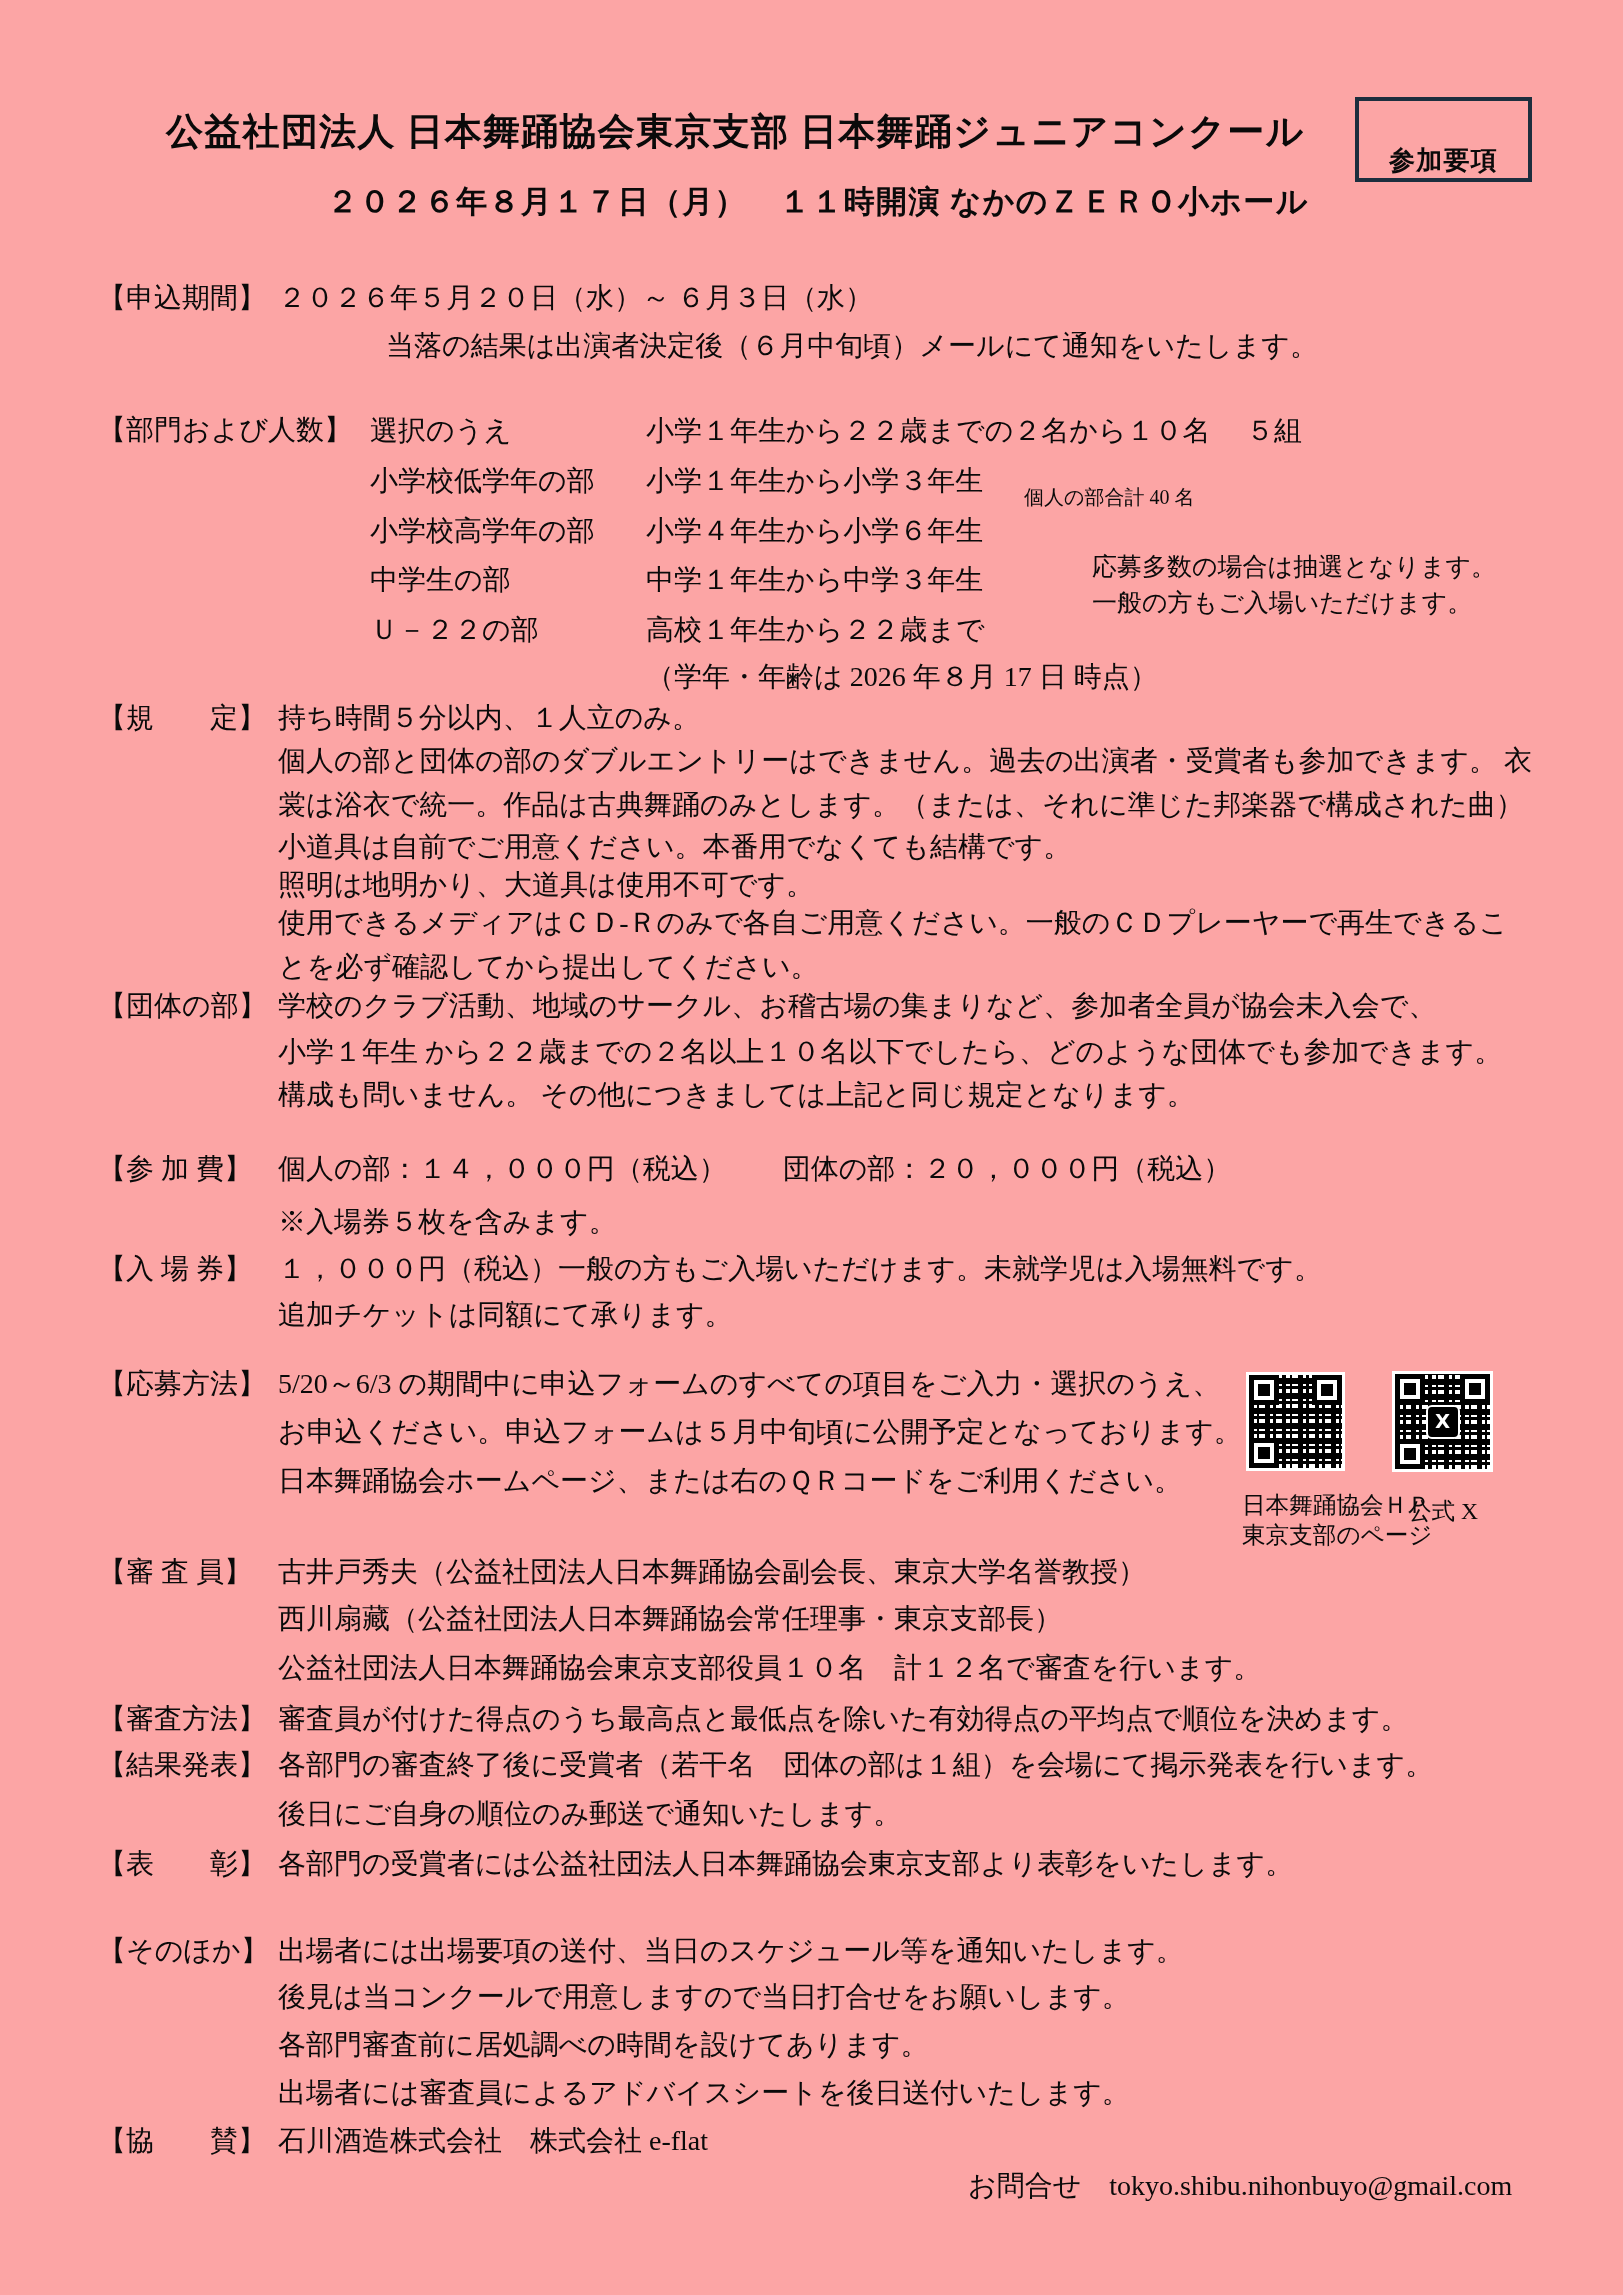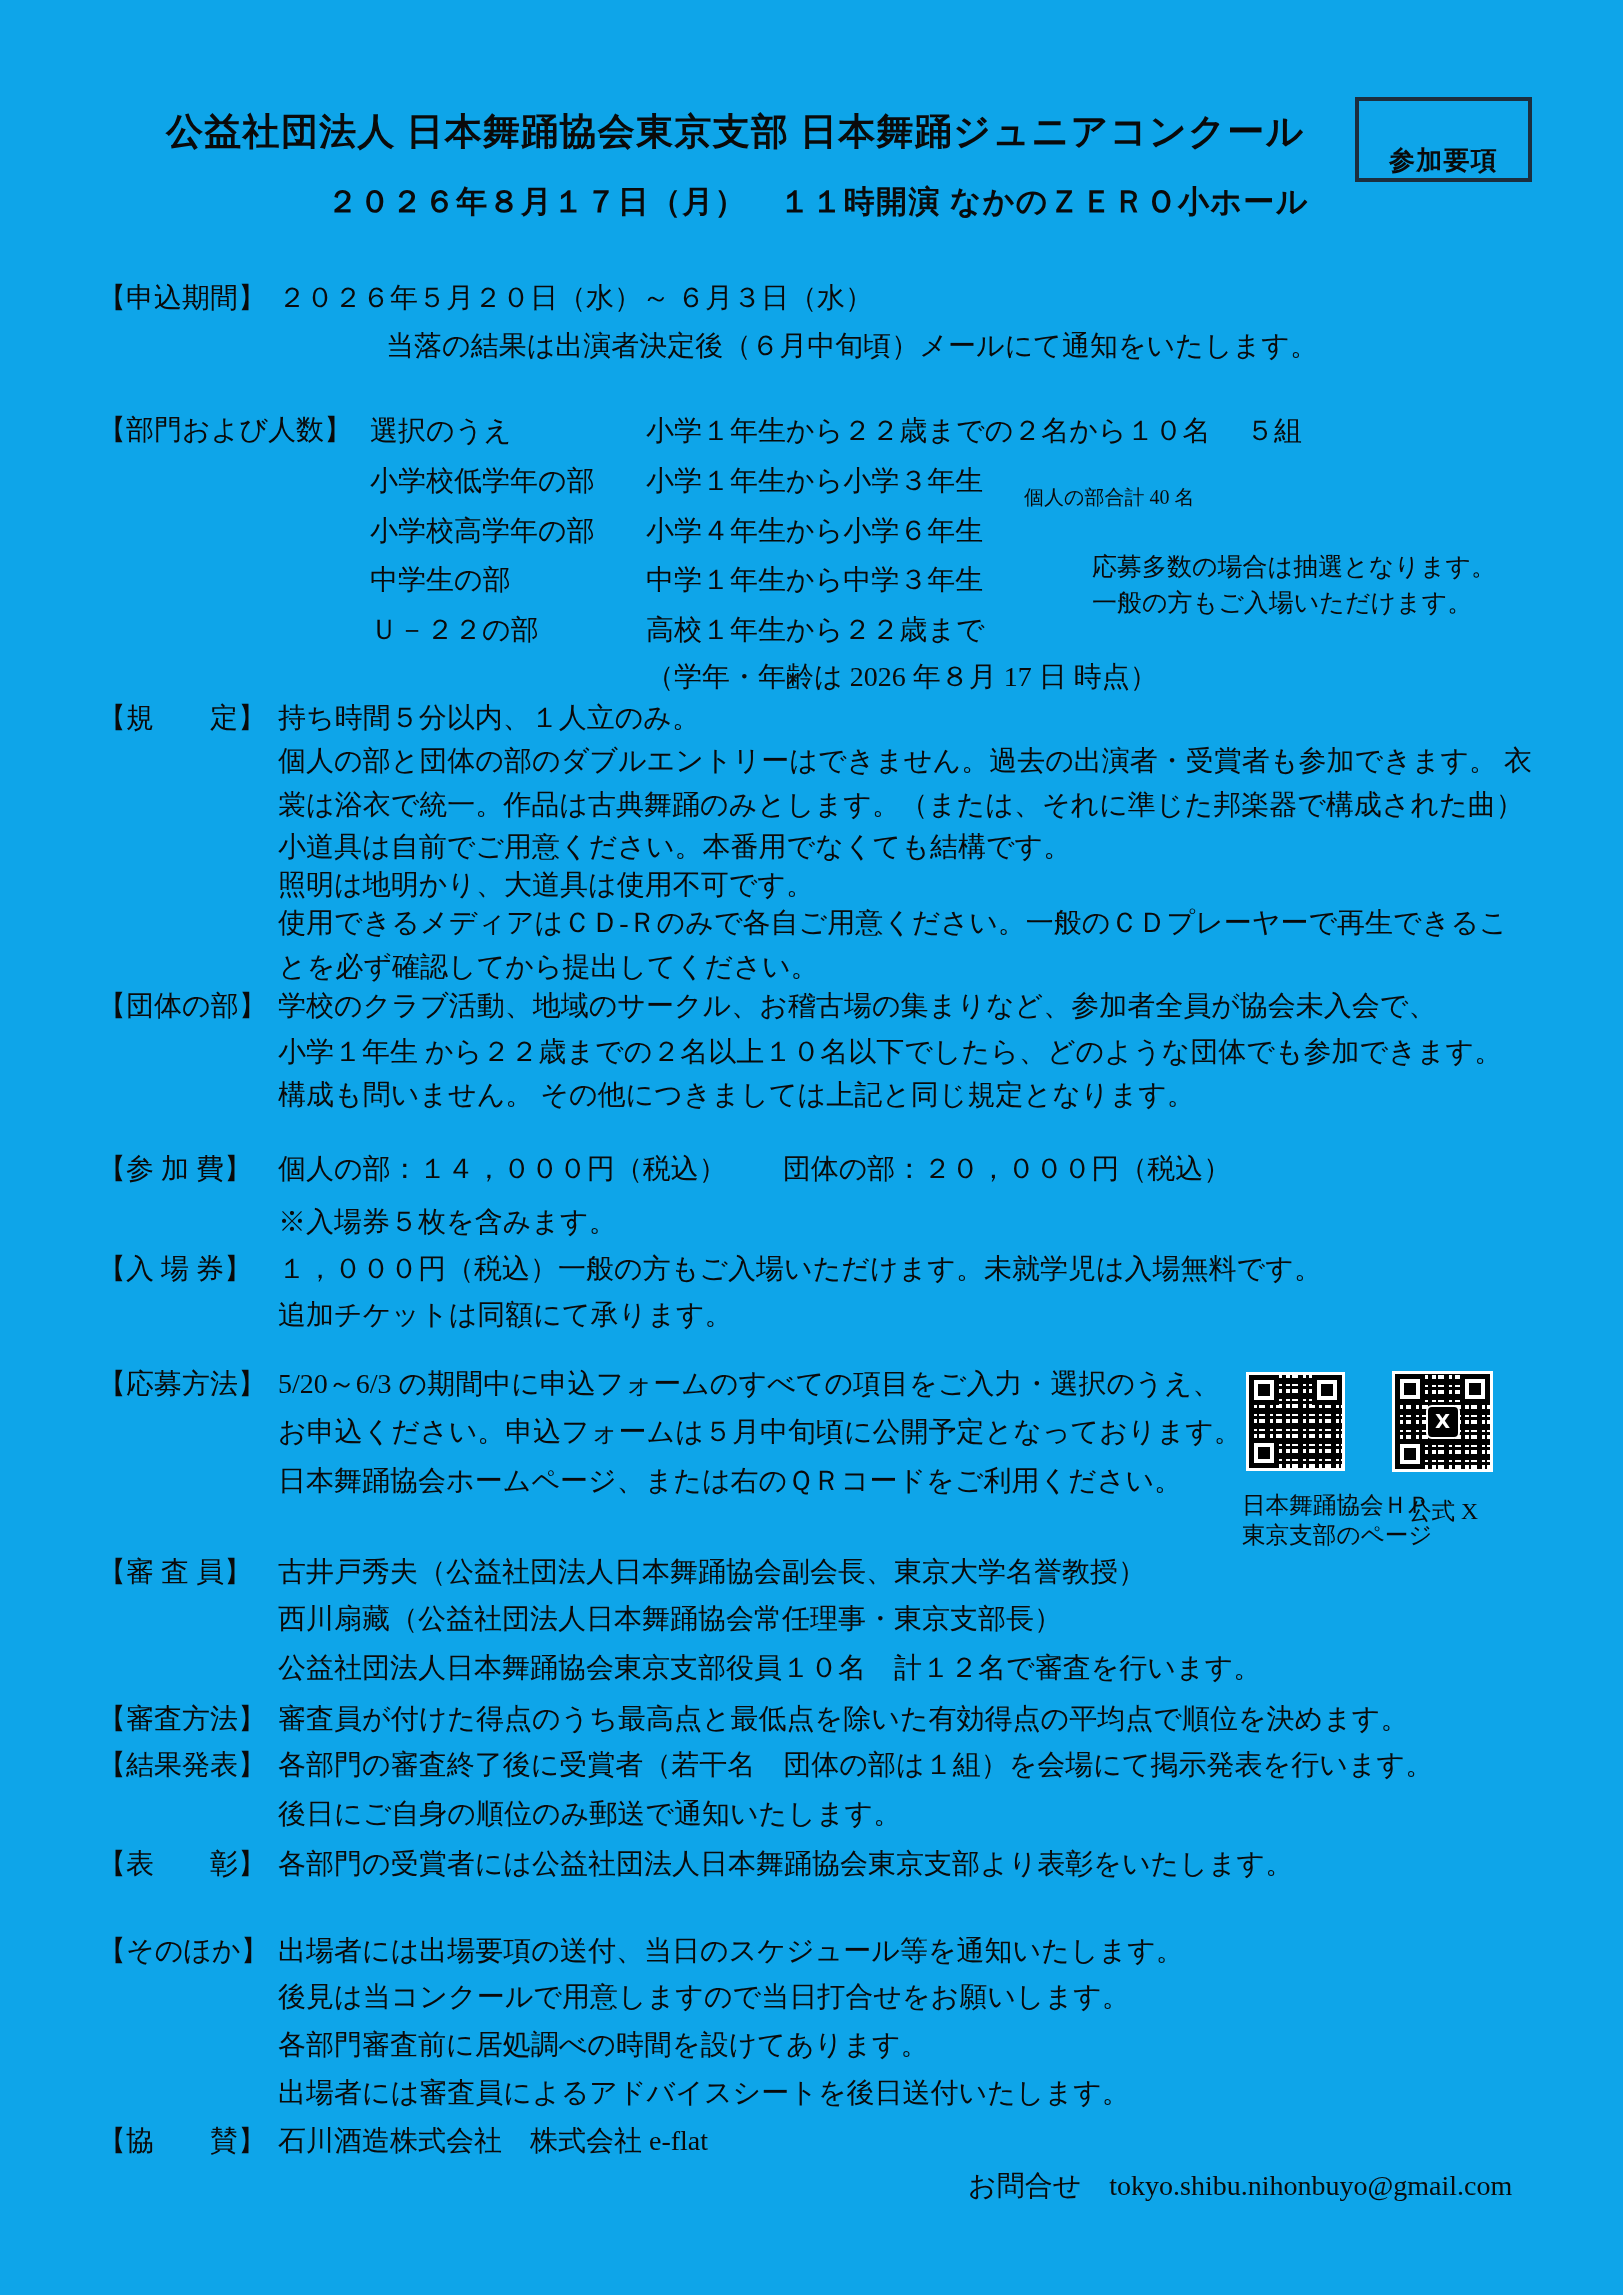--- a/index.html
+++ b/index.html
@@ -1,17 +1,17 @@
 <!DOCTYPE html>
 <html style="font-size:10.5px"><head>
 <meta charset="utf-8">
 <style>
   html,body{margin:0;padding:0;background:#9a9a9a;}
   .page{
-    position:relative;width:1623px;height:2295px;background:#0ea5e9;
+    position:relative;width:1623px;height:2295px;background:#fca5a5;
     font-family:"Liberation Serif","DejaVu Serif",serif;color:#0a0a0a;overflow:hidden;
   }
   .l{position:absolute;left:98px;font-size:28px;line-height:1.25;white-space:pre;}
   .lbl{display:inline-block;width:180px;white-space:pre;}
   .ct{left:278px;}
   .ct2{left:386px;}
   .title{position:absolute;left:166px;top:107px;font-size:37px;font-weight:bold;letter-spacing:1.3px;white-space:pre;}
   .subtitle{position:absolute;left:327px;top:181px;font-size:31px;font-weight:bold;letter-spacing:1.3px;white-space:pre;text-align:center;}
   .badge{
     position:absolute;left:1355px;top:97px;width:177px;height:85px;

